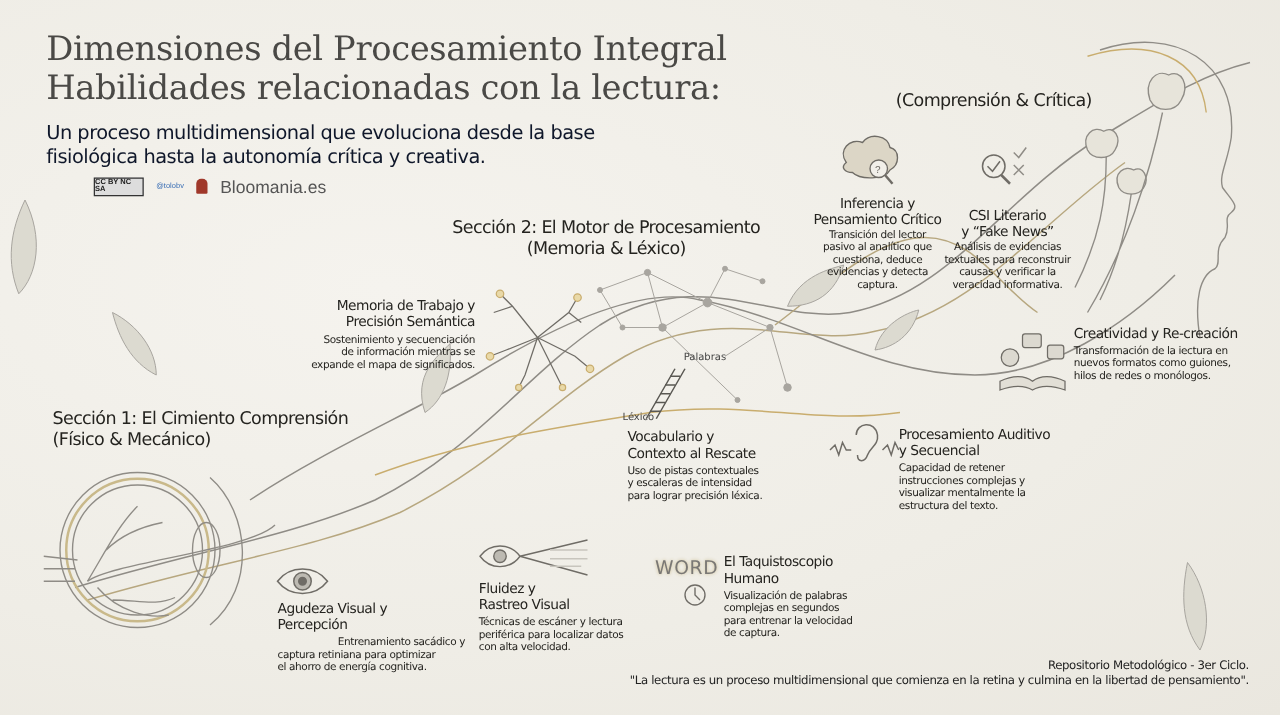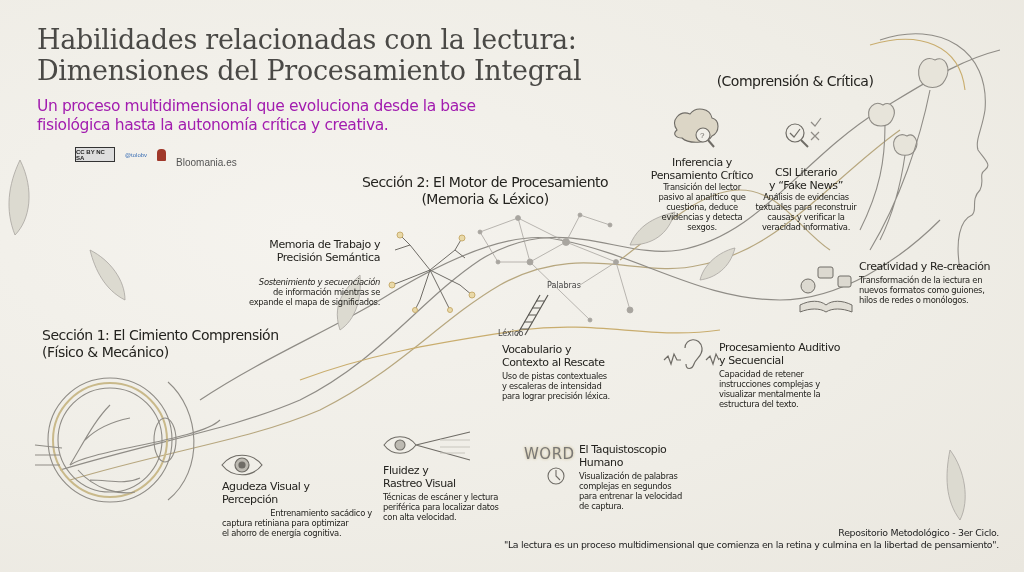--- a/index.html
+++ b/index.html
@@ -3,26 +3,26 @@
 <meta charset="utf-8">
 <style>
   html,body{margin:0;padding:0;}
   body{width:1024px;height:572px;overflow:hidden;background:#f1efe9;position:relative;
        font-family:"Liberation Sans","DejaVu Sans",sans-serif;color:#2b2a27;}
   .bg{position:absolute;inset:0;background:
       radial-gradient(ellipse at 30% 40%, #f5f3ee 0%, #efede6 60%, #eae7df 100%);}
   svg.art{position:absolute;left:0;top:0;}
   .abs{position:absolute;}
   .title{left:37px;top:24px;font-family:"DejaVu Serif","Liberation Serif",serif;font-size:27px;line-height:31px;color:#4a4946;letter-spacing:-0.3px;}
-  .subtitle{left:37px;top:97px;font-size:15.5px;line-height:19px;color:#a21caf;font-family:"DejaVu Sans",sans-serif;letter-spacing:-0.4px;}
+  .subtitle{left:37px;top:97px;font-size:15.5px;line-height:19px;color:#0f172a;font-family:"DejaVu Sans",sans-serif;letter-spacing:-0.4px;}
   .credits{left:75px;top:141px;display:flex;align-items:center;gap:10px;font-size:8px;color:#555;}
   .cc{width:38px;height:13px;border:1px solid #333;background:#ddd;font-size:6px;display:flex;align-items:center;justify-content:center;color:#222;font-weight:bold;}
   .tw{color:#3b6fb5;font-size:6px;}
   .avatar{width:9px;height:12px;background:#a0382a;border-radius:4px 4px 1px 1px;}
-  .site{font-size:10px;color:#555;margin-top:16px;}
+  .site{font-size:14px;color:#555;}
   .sec{font-family:"DejaVu Sans",sans-serif;font-size:14px;line-height:17px;color:#24231f;letter-spacing:-0.5px;}
   .sec.center{text-align:center;}
   .h{font-family:"DejaVu Sans",sans-serif;font-size:11px;line-height:13px;color:#24231f;letter-spacing:-0.4px;}
   .d{font-family:"DejaVu Sans",sans-serif;font-size:8.4px;line-height:10px;color:#24231f;letter-spacing:-0.3px;}
   .center{text-align:center;}
   .right{text-align:right;}
   .lbl{font-size:8px;color:#444;font-family:"DejaVu Sans",sans-serif;}
   .word{font-family:"DejaVu Sans",sans-serif;font-size:15px;color:#7a7875;letter-spacing:0.5px;text-shadow:0 0 3px #c9b98a;}
   .footer{right:25px;top:527px;font-size:9.4px;line-height:12px;text-align:right;color:#222;font-family:"DejaVu Sans",sans-serif;letter-spacing:-0.3px;}
 </style>
@@ -153,22 +153,22 @@
 
   <g fill="none" stroke="#6f6c66" stroke-width="1">
     <path d="M800 305 C810 300 820 300 826 305 C832 300 842 300 852 305 L852 312 C842 308 832 308 826 312 C820 308 810 308 800 312 Z" fill="#e2dfd6"></path>
     <rect x="818" y="267" width="15" height="11" rx="2" fill="#dcd9d0"></rect>
     <rect x="838" y="276" width="13" height="11" rx="2" fill="#dcd9d0"></rect>
     <circle cx="808" cy="286" r="7" fill="#dcd9d0"></circle>
   </g>
 </svg>
 
 <div class="abs title">
+  <div>Dimensiones del Procesamiento Integral</div>
   <div>Habilidades relacionadas con la lectura:</div>
-  <div>Dimensiones del Procesamiento Integral</div>
 </div>
 <div class="abs subtitle">
   <div>Un proceso multidimensional que evoluciona desde la base</div>
   <div>fisiológica hasta la autonomía crítica y creativa.</div>
 </div>
 <div class="abs credits">
   <div class="cc">CC BY NC SA</div>
   <span class="tw">@tolobv</span>
   <div class="avatar"></div>
   <span class="site">Bloomania.es</span>
@@ -208,21 +208,21 @@
   <div class="h">Humano</div>
   <div class="d" style="margin-top:2px;">Visualización de palabras</div>
   <div class="d">complejas en segundos</div>
   <div class="d">para entrenar la velocidad</div>
   <div class="d">de captura.</div>
 </div>
 
 <div class="abs right" style="left:228px;top:238px;width:152px;">
   <div class="h">Memoria de Trabajo y</div>
   <div class="h">Precisión Semántica</div>
-  <div class="d" style="margin-top:13px;font-style:italic;">Sostenimiento y secuenciación</div>
+  <div class="d" style="margin-top:2px;">Sostenimiento y secuenciación</div>
   <div class="d">de información mientras se</div>
   <div class="d">expande el mapa de significados.</div>
 </div>
 
 <div class="abs lbl" style="left:547px;top:281px;">Palabras</div>
 <div class="abs lbl" style="left:498px;top:329px;">Léxico</div>
 <div class="abs" style="left:502px;top:343px;width:150px;">
   <div class="h">Vocabulario y</div>
   <div class="h">Contexto al Rescate</div>
   <div class="d" style="margin-top:2px;">Uso de pistas contextuales</div>
@@ -239,21 +239,21 @@
   <div class="d">estructura del texto.</div>
 </div>
 
 <div class="abs center" style="left:643px;top:156px;width:118px;">
   <div class="h">Inferencia y</div>
   <div class="h">Pensamiento Crítico</div>
   <div class="d">Transición del lector</div>
   <div class="d">pasivo al analítico que</div>
   <div class="d">cuestiona, deduce</div>
   <div class="d">evidencias y detecta</div>
-  <div class="d">sexgos.</div>
+  <div class="d">captura.</div>
 </div>
 
 <div class="abs center" style="left:750px;top:166px;width:112px;">
   <div class="h">CSI Literario</div>
   <div class="h">y “Fake News”</div>
   <div class="d">Análisis de evidencias</div>
   <div class="d">textuales para reconstruir</div>
   <div class="d">causas y verificar la</div>
   <div class="d">veracidad informativa.</div>
 </div>

